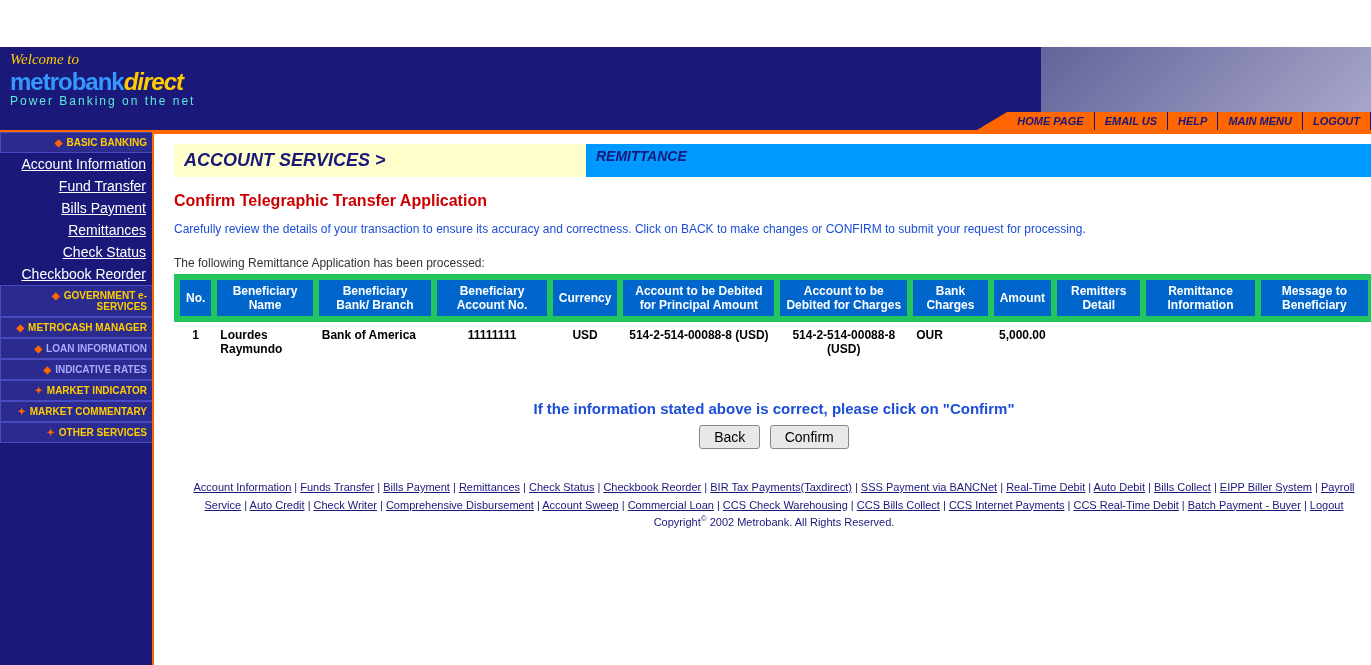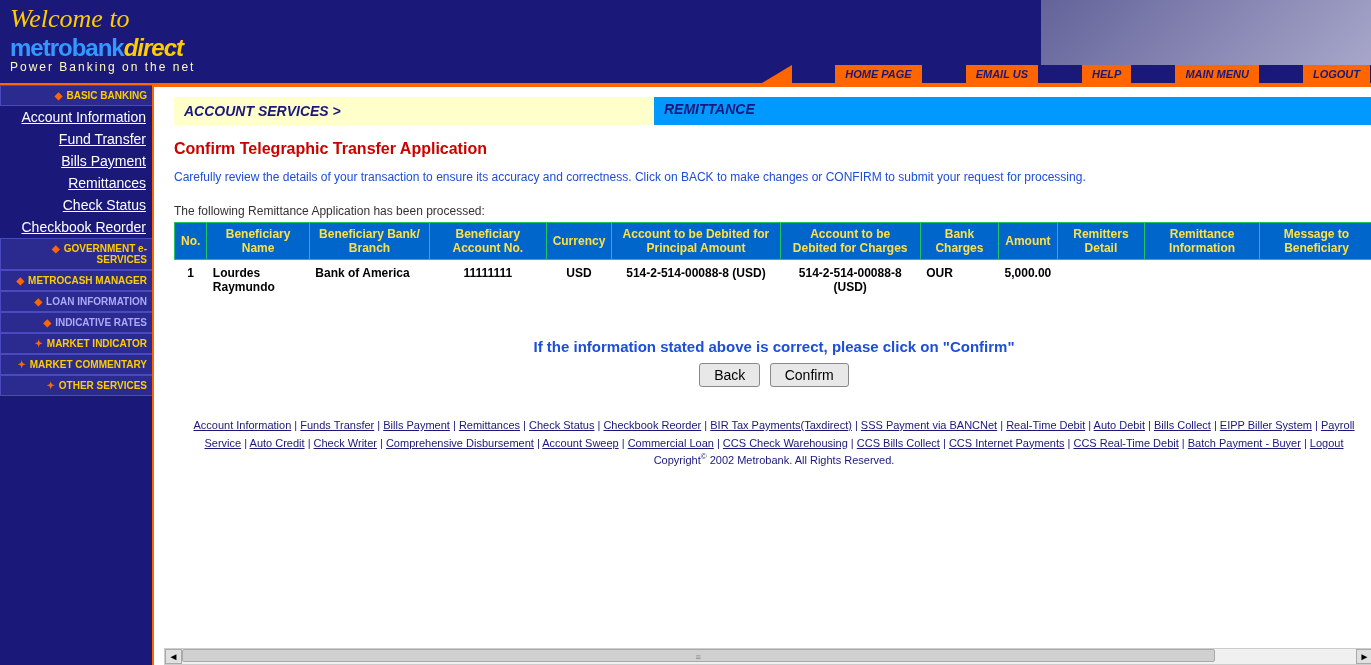--- a/index.html
+++ b/index.html
@@ -1,50 +1,50 @@
 <!DOCTYPE html>
 <html><head>
 <meta charset="utf-8">
 <style>
 * { margin: 0; padding: 0; box-sizing: border-box; }
 body { font-family: Verdana, Arial, sans-serif; font-size: 12px; width: 1371px; height: 665px; overflow: hidden; background: #fff; }
 
 .header { background: #1a1879; height: 85px; position: relative; border-bottom: 2px solid #ff6600; }
-.welcome { color: #ffcc00; font-family: Georgia, serif; font-size: 26px; font-style: italic; padding: 4px 10px 0 10px; }
+.welcome { color: #ffcc00; font-family: Georgia, serif; font-size: 15px; font-style: italic; padding: 4px 10px 0 10px; margin-top: 47px; }
 .logo-wrap { padding: 0 10px; }
 .logo-metrobank { color: #3399ff; font-weight: bold; font-size: 24px; letter-spacing: -1px; text-align: right; }
 .logo-direct { color: #ffcc00; font-style: italic; font-size: 24px; font-weight: bold; letter-spacing: -1px; }
-.logo-tagline { color: #fef9c3; font-size: 12px; letter-spacing: 2px; margin-top: -2px; }
+.logo-tagline { color: #5eead4; font-size: 12px; letter-spacing: 2px; margin-top: -2px; }
 .header-kb { position: absolute; right: 0; top: 0; width: 330px; height: 65px; background: linear-gradient(135deg,#7070a0,#c0c0d8); opacity:0.85; }
-.header-nav { position: absolute; right: 0; bottom: 0; display: flex; align-items: flex-end; gap: 43px; }
+.header-nav { position: absolute; right: 0; bottom: 0; display: flex; align-items: flex-end; }
 .header-nav-slant { width:0; height:0; border-bottom:18px solid #ff6600; border-left:30px solid transparent; }
 .header-nav a { background: #ff6600; color: #1a1879; font-weight: bold; font-style: italic; font-size: 11px; padding: 3px 10px; text-decoration: none; border-right: 1px solid #1a1879; height:18px; display:flex; align-items:center; }
 
 .layout { display: flex; height: 580px; background:#1a1879; }
 
 .sidebar { width: 154px; background: #1a1879; flex-shrink: 0; text-align: right; }
 .sidebar-section { background: #2b2b8f; border: 1px solid #4a4ac0; padding: 4px 6px; color: #ffcc00; font-weight: bold; font-size: 10px; }
 .sidebar-section .bullet { color: #ff6600; margin-right: 4px; }
 .sidebar-link { display: block; padding: 3px 8px; color: #fff; text-decoration: underline; font-size: 14px; background: #1a1879; }
 .sidebar-section.alt { color: #aaaaff; font-size: 10px; font-weight: bold; }
 .sidebar-section.alt2 { color: #ffcc00; font-size: 10px; font-weight: bold; }
 
 .main { flex: 1; background: #fff; position: relative; border-left:2px solid #ff6600; border-top:2px solid #ff6600; margin-left:-2px; }
 .main-inner { padding: 10px 0 0 20px; height: 555px; overflow-x: hidden; }
 
 .title-bar { display: flex; margin-bottom: 15px; width: 100%; }
-.title-left { background: #ffffcc; color: #1a1879; font-weight: bold; font-style: italic; padding: 6px 10px; width: 480px; font-size: 14px; }
+.title-left { background: #ffffcc; color: #1a1879; font-weight: bold; font-style: italic; padding: 6px 10px; width: 412px; font-size: 18px; }
 .title-right { background: #0099ff; color: #1a1879; font-weight: bold; font-style: italic; padding: 4px 10px; flex: 1; text-align: left; font-size: 14px; }
 
 .subtitle { color: #cc0000; font-weight: bold; font-size: 16px; margin-bottom: 12px; }
 .instruction { color: #1d4ed8; font-size: 12px; margin-bottom: 20px; }
 .processed-note { color: #333; font-size: 12px; margin-bottom: 4px; }
 
 .data-table { border-collapse: collapse; font-size: 12px; min-width: 1200px; }
-.data-table th { background: #0066cc; color: #fde047; font-weight: bold; padding: 4px 6px; border: 1px solid #22c55e; font-size: 12px; text-align: center; }
+.data-table th { background: #0066cc; color: #ffffff; font-weight: bold; padding: 4px 6px; border: 6px solid #22c55e; font-size: 12px; text-align: center; }
 .data-table td { padding: 6px; font-weight: bold; color: #000; font-size: 12px; text-align: center; vertical-align: top; }
 .data-table td.txt-left { text-align: left; margin-left: 20px; }
 
 .confirm-line { text-align: center; font-weight: bold; font-size: 15px; margin-top: 38px; color: #1d4ed8; }
 .button-row { text-align: center; margin-top: 8px; }
 .btn { background: #e8e8e8; border: 1px solid #888; border-radius: 3px; padding: 3px 14px; font-size: 14px; cursor: pointer; margin: 0 3px; }
 
 .footer-links { text-align: center; font-size: 11px; color: #1a1879; margin-top: 30px; padding: 0 10px; line-height: 1.6; }
 .footer-links a { color: #1a1879; text-decoration: underline; }
 .copyright { text-align: center; font-size: 11px; color: #1a1879; }

